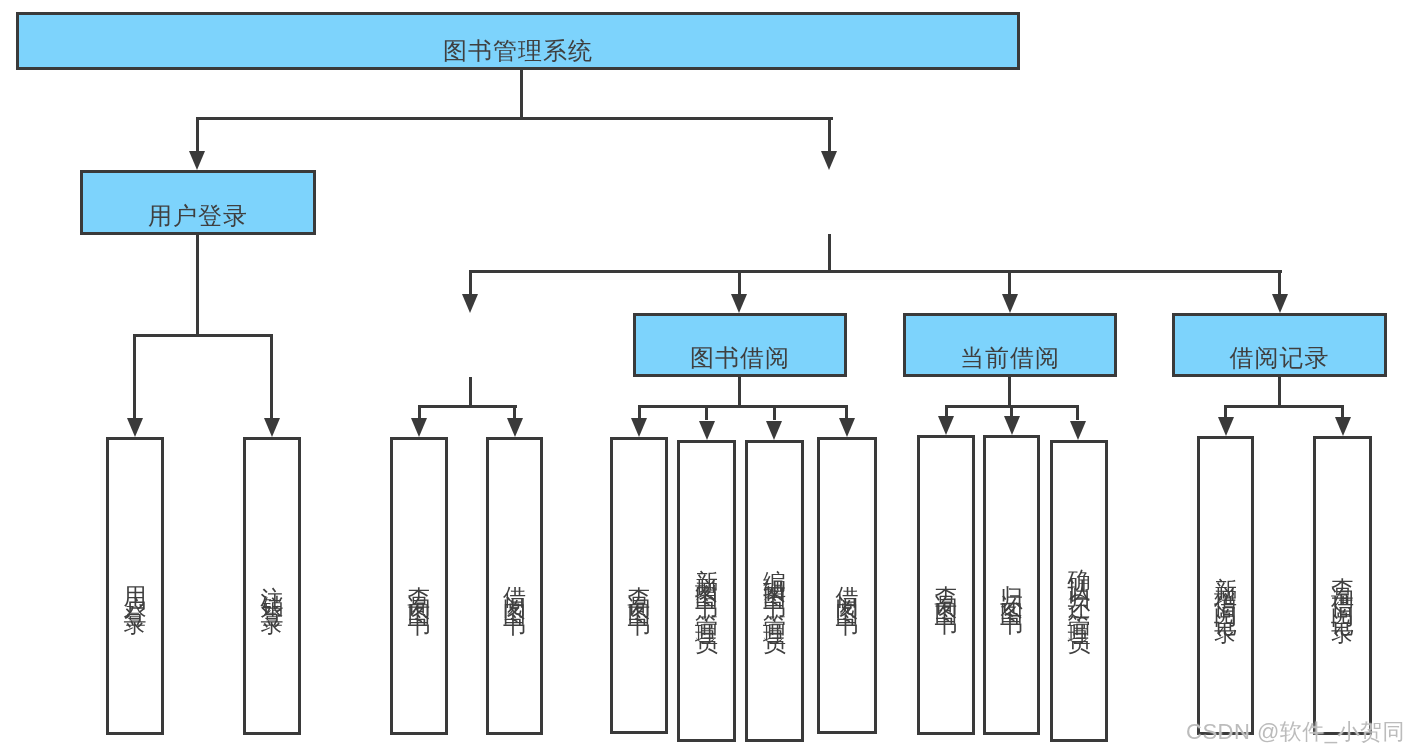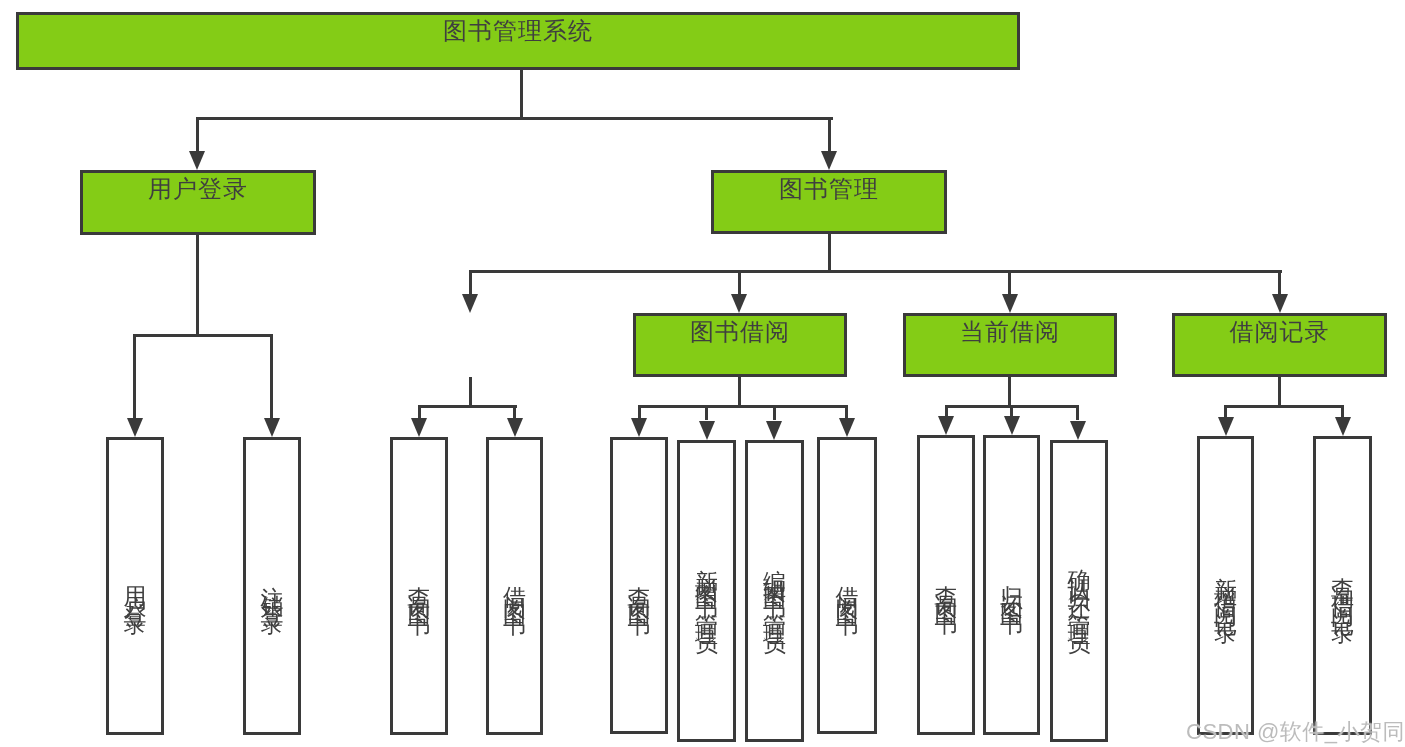--- a/index.html
+++ b/index.html
@@ -13,23 +13,23 @@
     width:1405px;height:747px;
     background:var(--bg);
     overflow:hidden;
     font-family:"Liberation Sans", sans-serif;
     color:var(--text);
   }
   
   .hbox{
     position:absolute;
     box-sizing:border-box;
-    background:#84cc16;
+    background:#7dd3fc;
     border:3px solid var(--line);
-    display:flex;align-items:flex-start;justify-content:center;
+    display:flex;align-items:flex-end;justify-content:center;
     font-size:24px;
     letter-spacing:1px;
     z-index:2;
   }
   
   .vbox{
     position:absolute;
     box-sizing:border-box;
     background:#fff;
     border:3px solid var(--line);
@@ -68,23 +68,20 @@
 <body>
 
 <div class="stage">
 
   <div class="hbox" style="left:16px;top:12px;width:1004px;height:58px;">
     <span>图书管理系统</span>
   </div>
 
   <div class="hbox" style="left:80px;top:170px;width:236px;height:65px;">
     <span>用户登录</span>
-  </div>
-  <div class="hbox" style="left:711px;top:170px;width:236px;height:64px;">
-    <span>图书管理</span>
   </div>
 
   <div class="hbox" style="left:633px;top:313px;width:214px;height:64px;">
     <span>图书借阅</span>
   </div>
   <div class="hbox" style="left:903px;top:313px;width:214px;height:64px;">
     <span>当前借阅</span>
   </div>
   <div class="hbox" style="left:1172px;top:313px;width:215px;height:64px;">
     <span>借阅记录</span>

